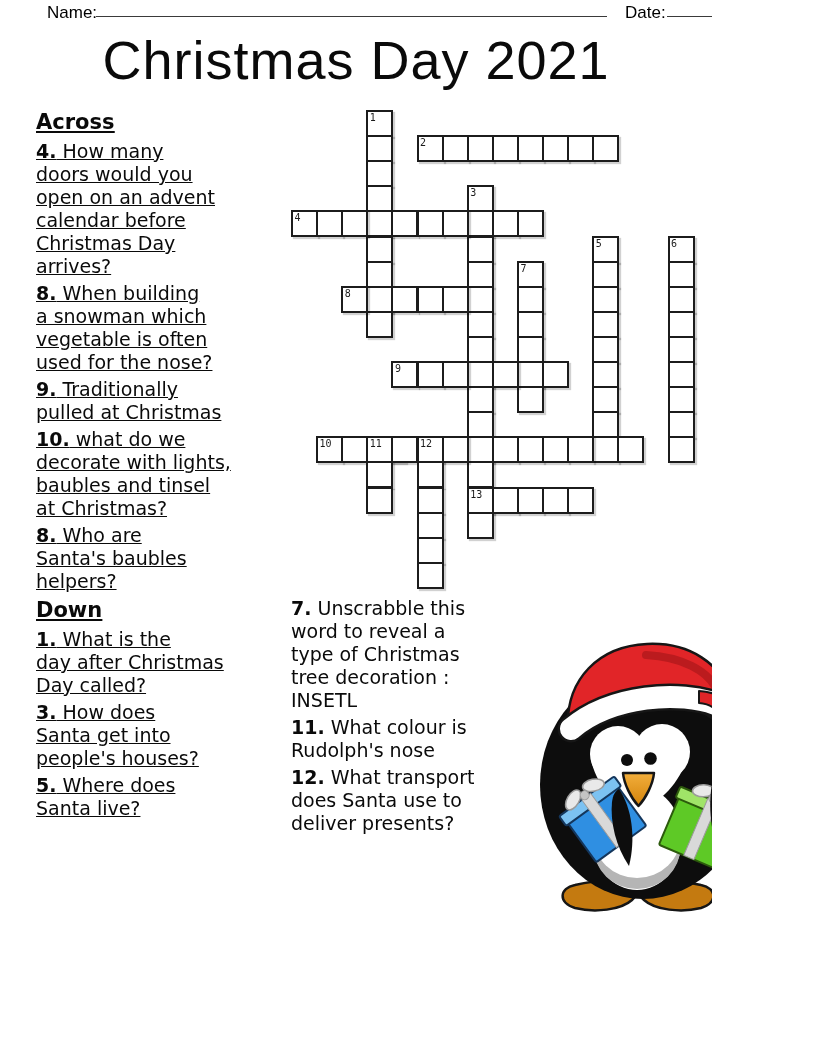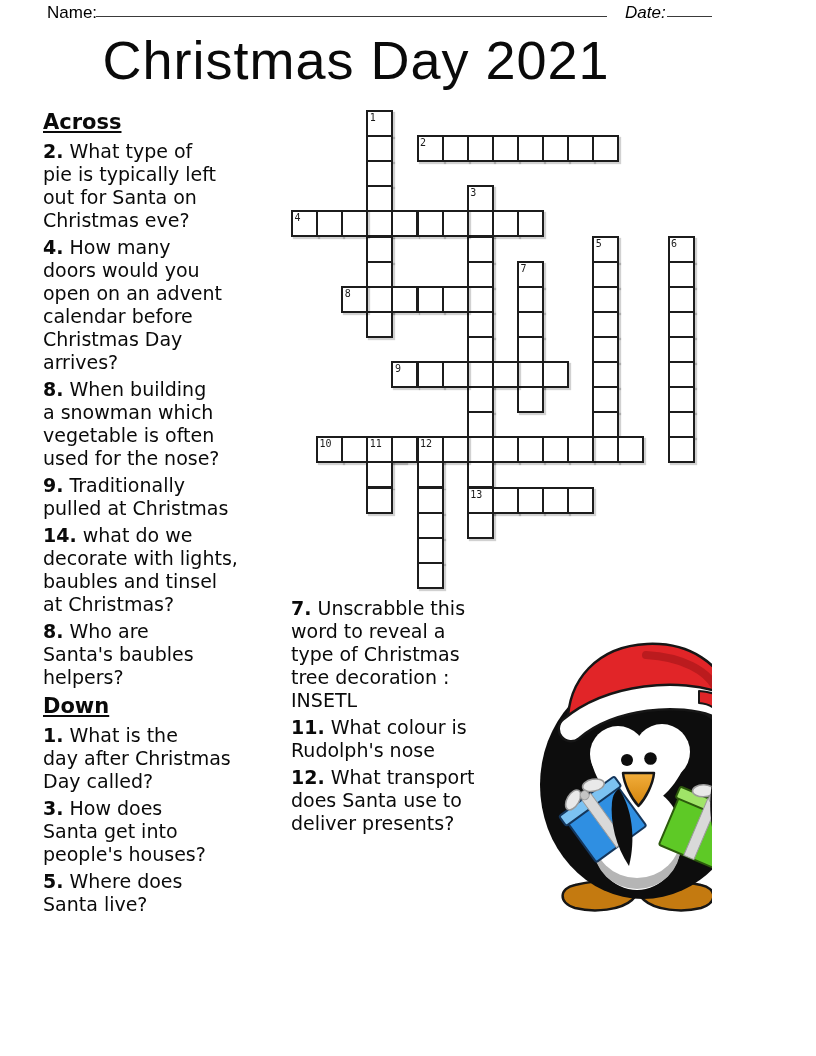--- a/index.html
+++ b/index.html
@@ -2,37 +2,37 @@
 <html style="--pg-body: #0d0d0d; --pg-hat: #e12528; --pg-hat-dark: #bb1b1e; --pg-beak-top: #f2ae3c; --pg-beak-bottom: #d3830a; --pg-feet: #c47a10; --pg-belly-shadow: #b5b5b5; --pg-present-blue: #2f8fe2; --pg-present-blue-light: #7cc2f2; --pg-present-green: #5ec926; --pg-present-green-light: #a0e468; --pg-ribbon: #d9d9d9; --pg-ribbon-light: #e9e9e9;"><head>
 <meta charset="utf-8">
 <style>
   html,body { margin:0; padding:0; background:#ffffff; }
   .page { position:relative; width:712px; height:1056px; background:#fff; overflow:hidden;
           font-family:"DejaVu Sans",sans-serif; color:#0a0a0a; }
 
   
   .hdr-label { position:absolute; top:3px; font:17px/20px "Liberation Sans",sans-serif; color:#000; }
   .lbl-name { left:47px; }
-  .lbl-date { left:625px;font-style:italic; }
+  .lbl-date { left:625px; }
   .hline { position:absolute; top:2px; height:14px; border-bottom:1.6px solid #3a3a3a; }
   .line-name { left:96px; width:511px; }
   .line-date { left:667px; width:74px; }
 
   .title { position:absolute; left:0; right:0; top:31px; margin:0; text-align:center;
            font:normal 54px/58px "Liberation Sans",sans-serif; letter-spacing:1px; color:#0a0a0a; }
 
   
   .grid { position:absolute; left:291px; top:110px; }
   .cell { position:absolute; width:27.1px; height:27.1px; box-sizing:border-box;
           border:2px solid #1c1c1c; background:#fff; box-shadow:2px 2px 1px rgba(0,0,0,0.18); }
   .cellnum { position:absolute; top:0px; left:1.5px; font:10px/11px "DejaVu Sans Mono",monospace;
              color:#1a1a1a; }
 
   
-  .clues-left { position:absolute; left:43px; top:109px; width:242px; }
+  .clues-left { position:absolute; left:36px; top:109px; width:242px;text-decoration:underline; }
   .clues-mid  { position:absolute; left:291px; top:597px; width:224px; }
   .clue-head  { font:bold 21px/26px "DejaVu Sans",sans-serif; text-decoration:underline;
                 margin:0 0 5px 0; color:#0a0a0a; }
   .clue { font:19px/23px "DejaVu Sans",sans-serif; margin:0 0 4px 0; white-space:pre-line; color:#0a0a0a; }
   .clue b { font-weight:bold; }
 
   
   .penguin { position:absolute; left:531px; top:633px; width:284px; height:300px; }
   .pg-body   { fill: var(--pg-body); }
   .pg-foot   { fill: var(--pg-feet); stroke:#161616; stroke-width:2.5; }
@@ -179,37 +179,33 @@
       <div class="cell" style="left: 125.5px; top: 426.7px; border-color: rgb(28, 28, 28);"></div>
       <div class="cell" style="left: 125.5px; top: 451.8px; border-color: rgb(28, 28, 28);"></div>
       <div class="cell" style="left: 200.8px; top: 376.5px; border-color: rgb(28, 28, 28);"></div>
       <div class="cell" style="left: 225.9px; top: 376.5px; border-color: rgb(28, 28, 28);"></div>
       <div class="cell" style="left: 251px; top: 376.5px; border-color: rgb(28, 28, 28);"></div>
       <div class="cell" style="left: 276.1px; top: 376.5px; border-color: rgb(28, 28, 28);"></div>
     </div>
 
   <div class="clues-left">
     <h2 class="clue-head">Across</h2>
-    <p class="clue"><b>2.</b><span> What type of
-pie is typically left
-out for Santa on
-Christmas eve?</span></p>
     <p class="clue"><b>4.</b><span> How many
 doors would you
 open on an advent
 calendar before
 Christmas Day
 arrives?</span></p>
     <p class="clue"><b>8.</b><span> When building
 a snowman which
 vegetable is often
 used for the nose?</span></p>
     <p class="clue"><b>9.</b><span> Traditionally
 pulled at Christmas</span></p>
-    <p class="clue"><b>14.</b><span> what do we
+    <p class="clue"><b>10.</b><span> what do we
 decorate with lights,
 baubles and tinsel
 at Christmas?</span></p>
     <p class="clue"><b>8.</b><span> Who are
 Santa's baubles
 helpers?</span></p>
     <h2 class="clue-head">Down</h2>
     <p class="clue"><b>1.</b><span> What is the
 day after Christmas
 Day called?</span></p>

